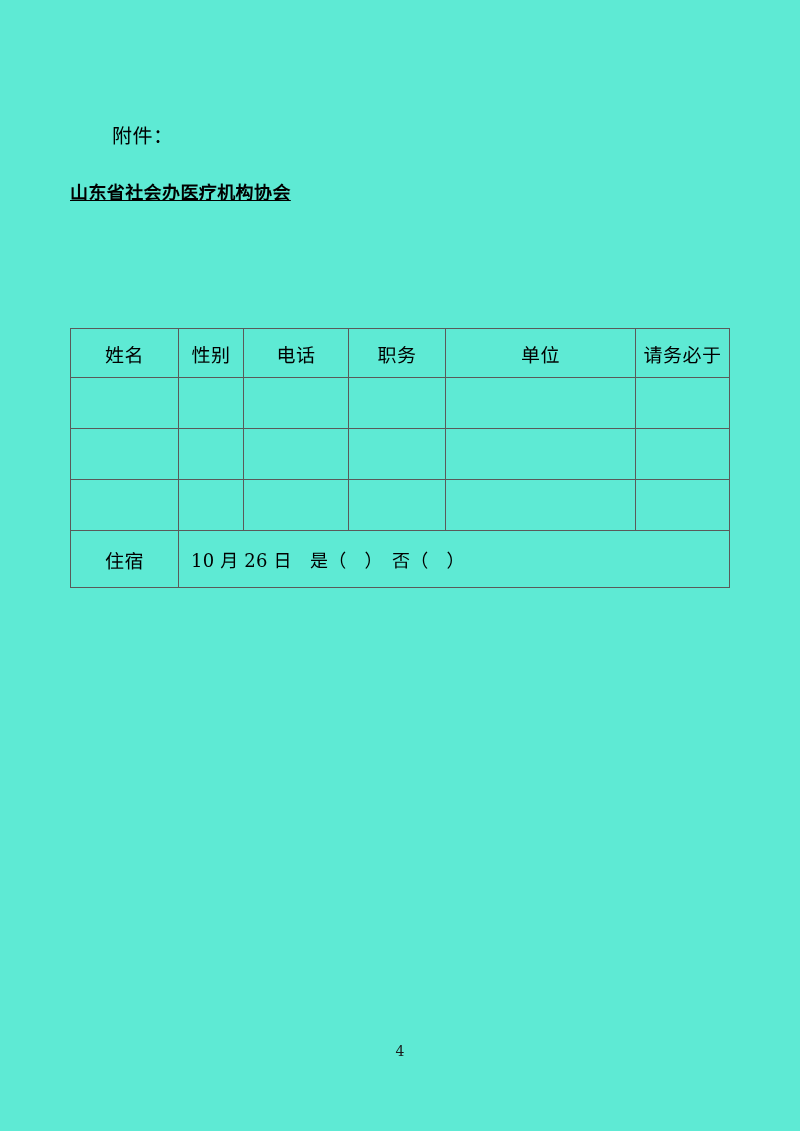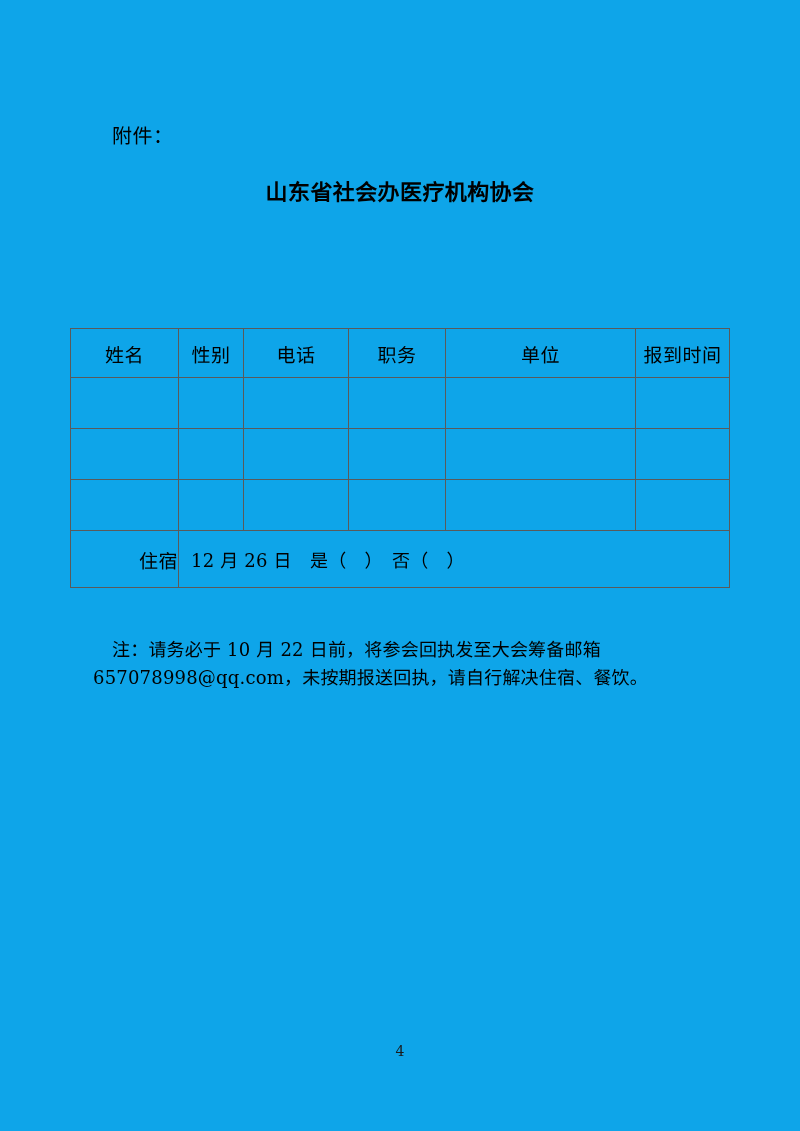--- a/index.html
+++ b/index.html
@@ -13,45 +13,46 @@
     height: 1131px;
     position: relative;
     font-family: "DejaVu Serif", "Liberation Serif", serif;
     color: #000000;
     overflow: hidden;
   }
 
   .page {
     position: absolute;
     inset: 0;
-    background: #0ea5e9;
+    background: #5eead4;
   }
 
   
   .attachment-label {
     position: absolute;
     left: 112px;
     top: 122px;
     font-size: 20px;
     line-height: 28px;
     letter-spacing: 0.5px;
     white-space: nowrap;
   }
 
   
   .doc-title {
     position: absolute;
     left: 70px;
     top: 176px;
     width: 660px;
-    text-align: center;
+    text-align: left;
     font-weight: bold;
-    font-size: 22px;
+    font-size: 18px;
     line-height: 33px;
     letter-spacing: 0.4px;
+    text-decoration: underline;
   }
   .doc-title .title-line {
     display: block;
     white-space: nowrap;
   }
 
   
   .receipt-table {
     position: absolute;
     left: 70px;
@@ -72,21 +73,21 @@
     height: 48px;
     text-align: center;
     font-size: 19px;
     letter-spacing: 0.5px;
   }
   .receipt-table td.blank-cell {
     height: 50px;
   }
   .receipt-table td.label-cell {
     height: 56px;
-    text-align: right;
+    text-align: center;
     font-size: 19px;
     letter-spacing: 0.5px;
   }
   .receipt-table td.value-cell {
     height: 56px;
     text-align: left;
     padding-left: 12px;
     font-size: 18px;
     letter-spacing: 0.2px;
     white-space: nowrap;
@@ -149,21 +150,21 @@
       <col class="c-unit">
       <col class="c-transit">
     </colgroup>
     <thead>
       <tr>
         <th>姓名</th>
         <th>性别</th>
         <th>电话</th>
         <th>职务</th>
         <th>单位</th>
-        <th>报到时间</th>
+        <th>请务必于</th>
       </tr>
     </thead>
     <tbody>
       <tr>
         <td class="blank-cell"></td>
         <td class="blank-cell"></td>
         <td class="blank-cell"></td>
         <td class="blank-cell"></td>
         <td class="blank-cell"></td>
         <td class="blank-cell"></td>
@@ -179,25 +180,21 @@
       <tr>
         <td class="blank-cell"></td>
         <td class="blank-cell"></td>
         <td class="blank-cell"></td>
         <td class="blank-cell"></td>
         <td class="blank-cell"></td>
         <td class="blank-cell"></td>
       </tr>
       <tr>
         <td class="label-cell">住宿</td>
-        <td class="value-cell" colspan="5">12 月 26 日　是（　）　否（　）</td>
+        <td class="value-cell" colspan="5">10 月 26 日　是（　）　否（　）</td>
       </tr>
     </tbody>
   </table>
 
-  <div class="note">
-    <span class="note-line first">注：请务必于 10 月 22 日前，将参会回执发至大会筹备邮箱</span>
-    <span class="note-line">657078998@qq.com，未按期报送回执，请自行解决住宿、餐饮。</span>
-  </div>
 
   <div class="page-number">4</div>
 
 </div>
 
 </body></html>

